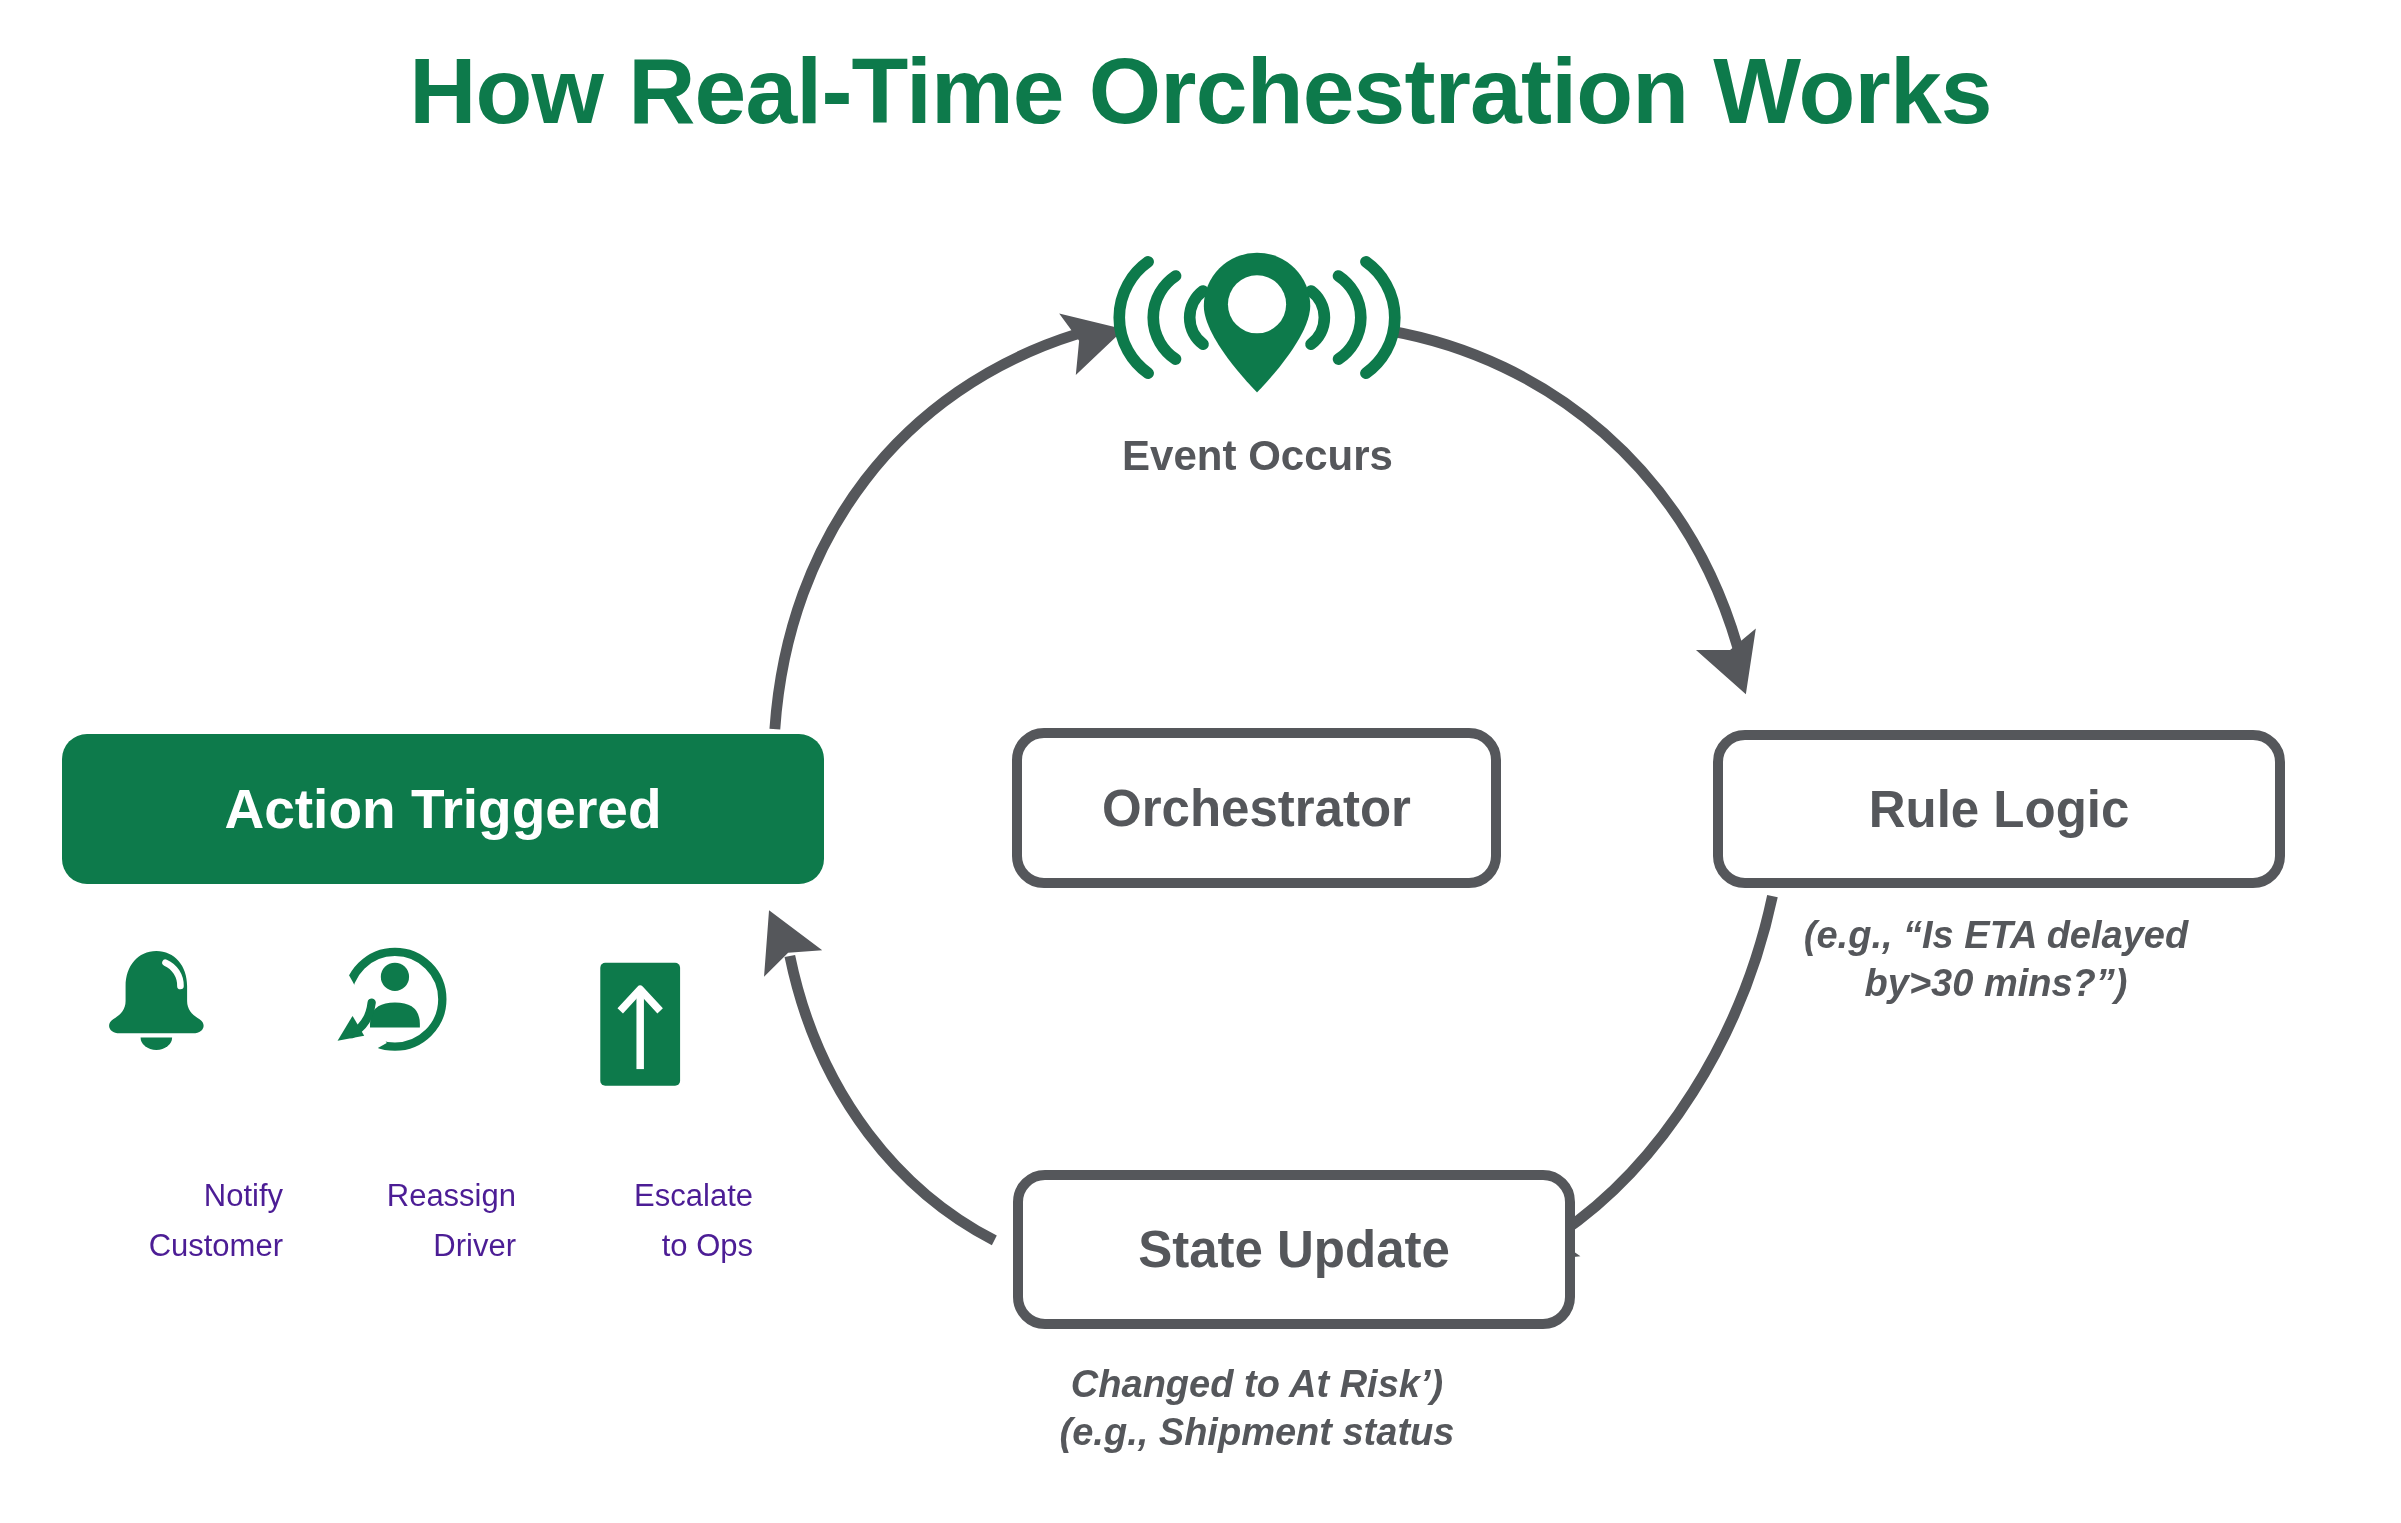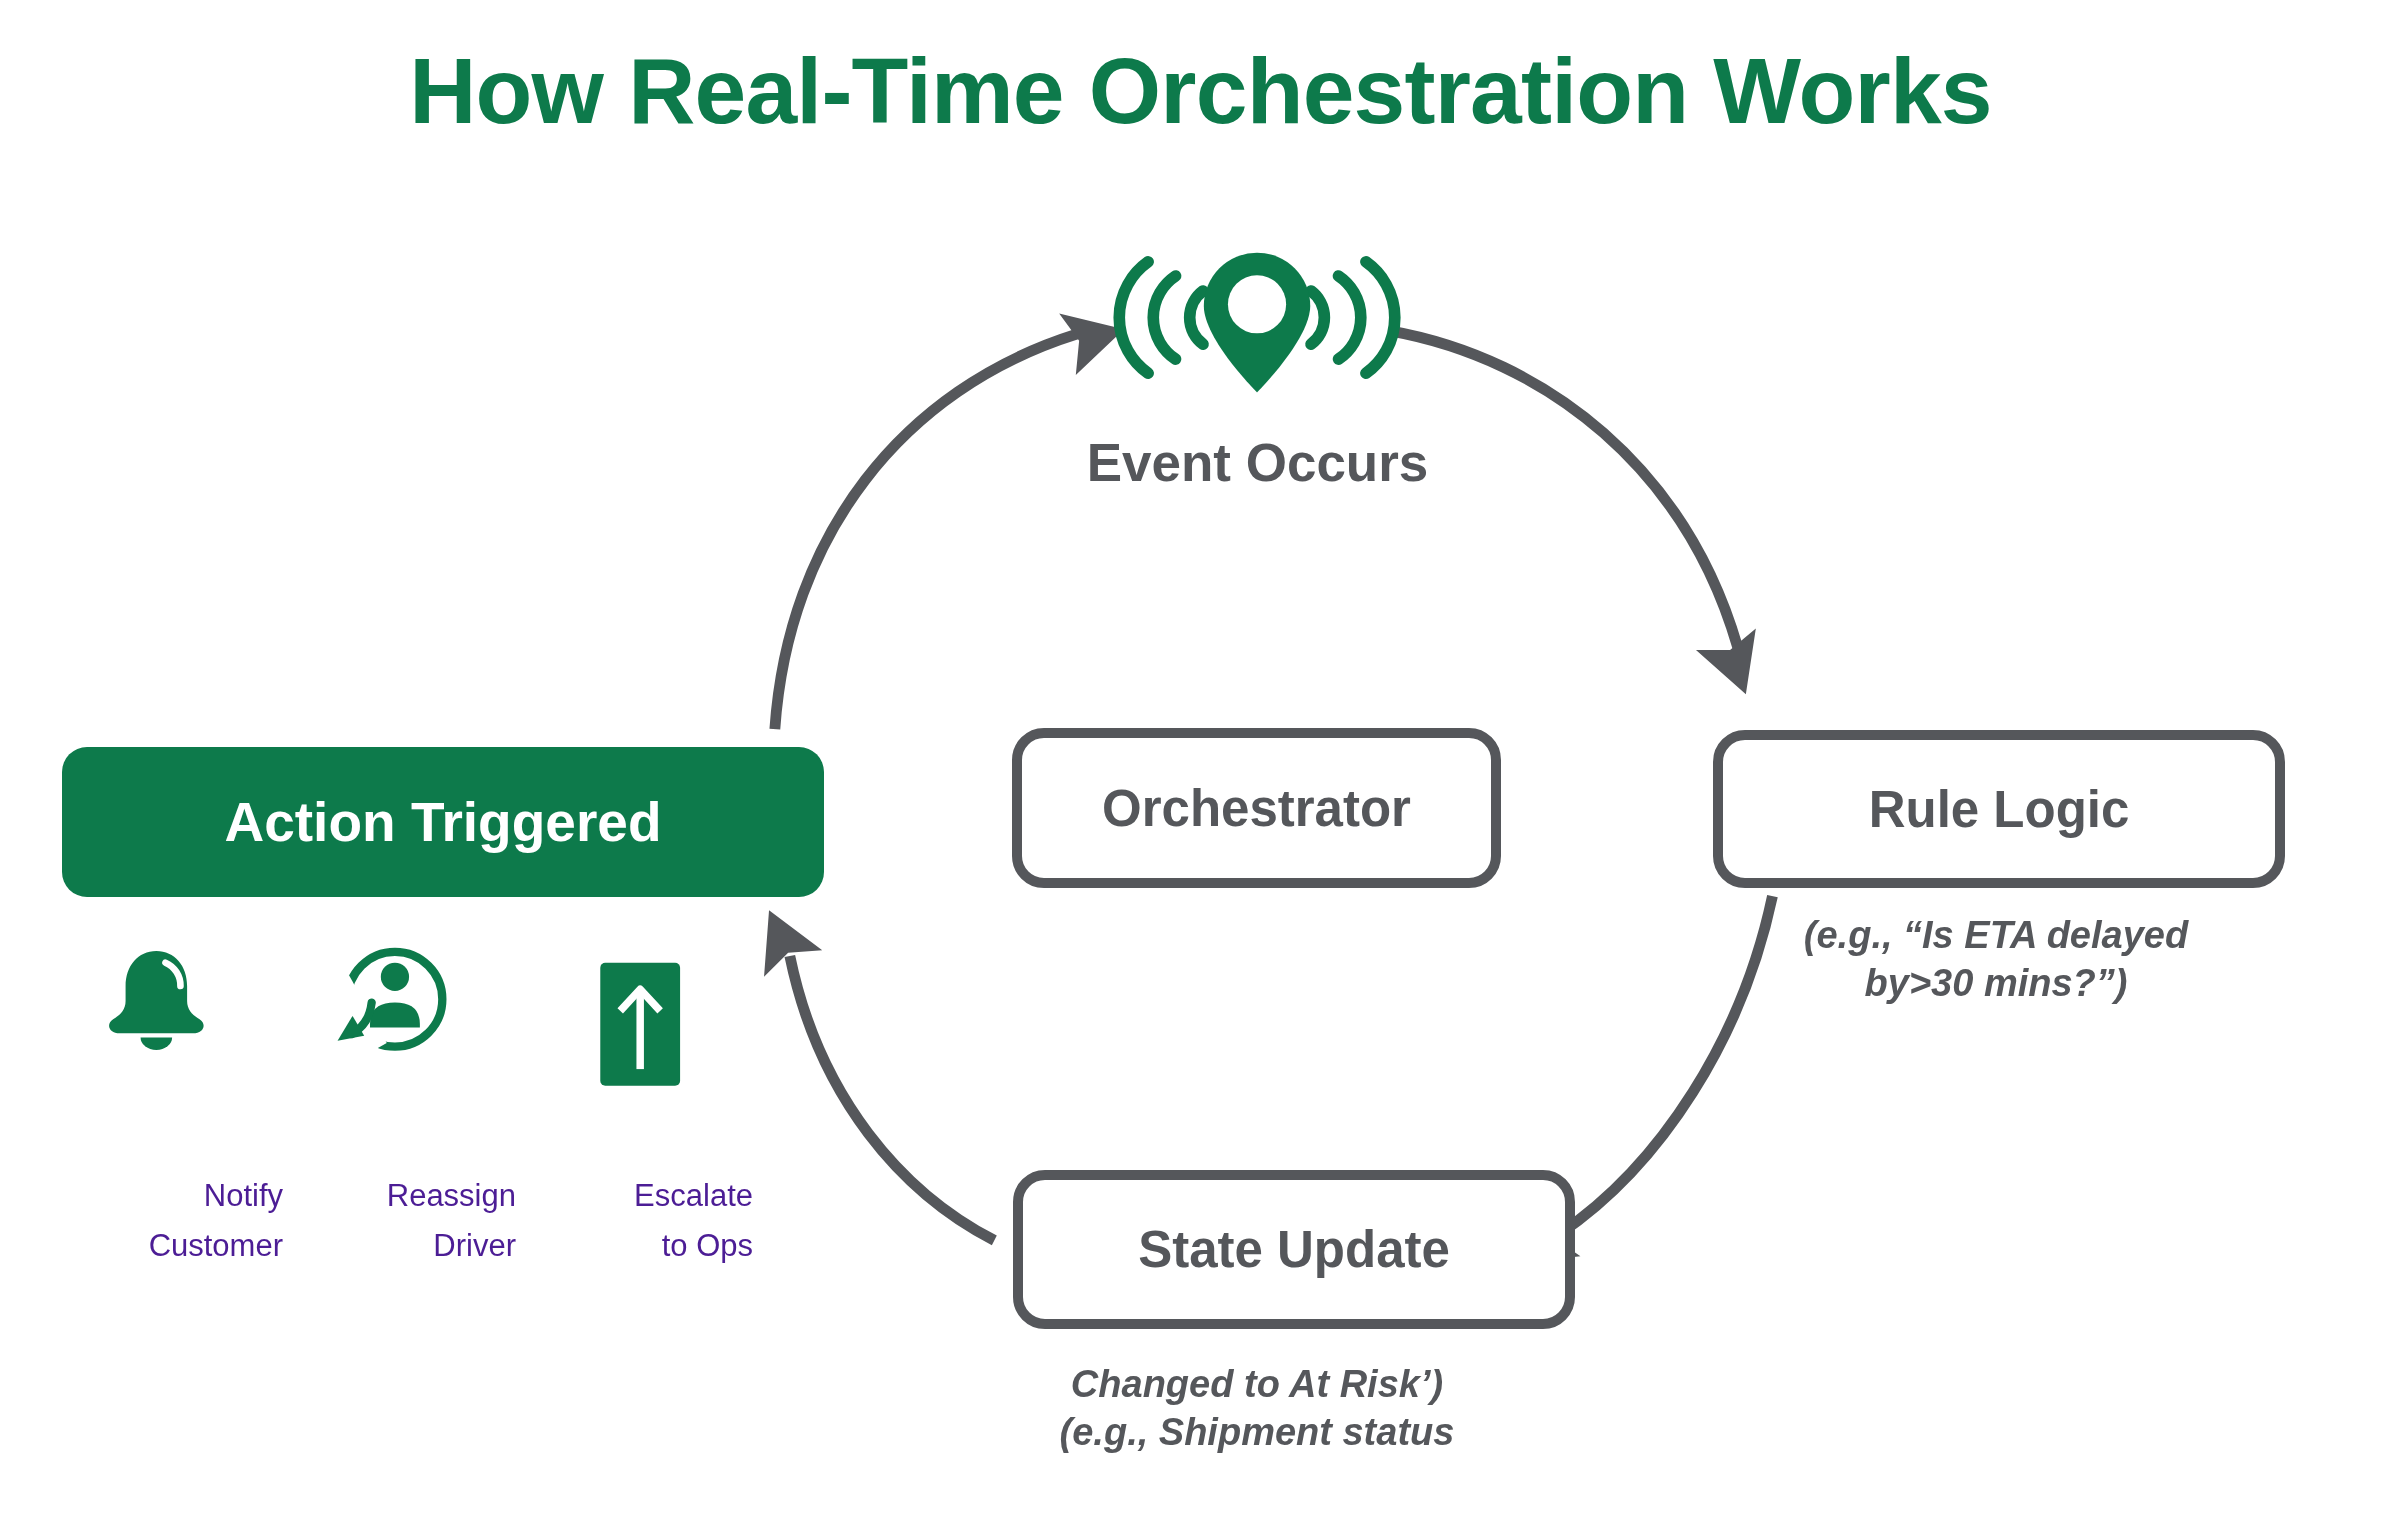--- a/index.html
+++ b/index.html
@@ -18,25 +18,25 @@
     box-sizing:border-box;border:10.8px solid #55575B;border-radius:32px;
     background:#ffffff;display:flex;align-items:center;justify-content:center;
     font-weight:bold;color:#55575B;font-size:51px;white-space:nowrap;
   }
   #orchestrator-box{left:1012px;top:728px;width:489px;height:160px;}
   #rule-logic-box{left:1713px;top:730px;width:572px;height:158px;}
   #state-update-box{left:1013px;top:1170px;width:562px;height:159px;}
   #action-triggered-box{
     left:62px;top:734px;width:762px;height:150px;background:#0D7A4B;
     border-radius:25px;display:flex;align-items:center;justify-content:center;
-    color:#ffffff;font-weight:bold;font-size:55px;white-space:nowrap;margin-top:13px;
+    color:#ffffff;font-weight:bold;font-size:55px;white-space:nowrap;
   }
   #event-label{
     left:963px;top:432px;width:589px;text-align:center;
-    font-size:53px;font-weight:bold;color:#55575B;white-space:nowrap;
+    font-size:42px;font-weight:bold;color:#55575B;white-space:nowrap;
   }
   .caption{
     font-size:38px;font-weight:bold;font-style:italic;color:#55575B;
     text-align:center;line-height:48px;
   }
   #rule-caption{left:1705px;top:911px;width:582px;}
   #state-caption{left:966px;top:1360px;width:582px;}
   .action-label{
     font-size:31px;color:#4c1d95;text-align:right;line-height:50px;white-space:nowrap;
   }

